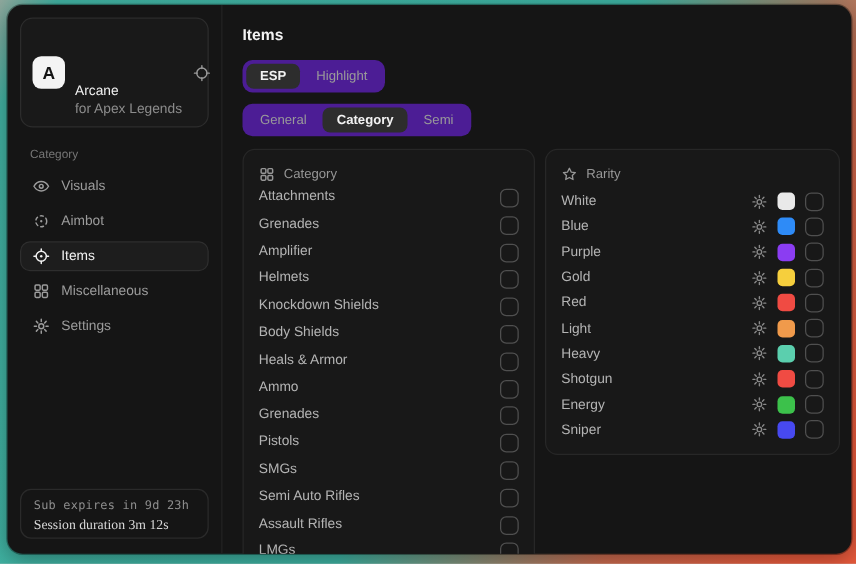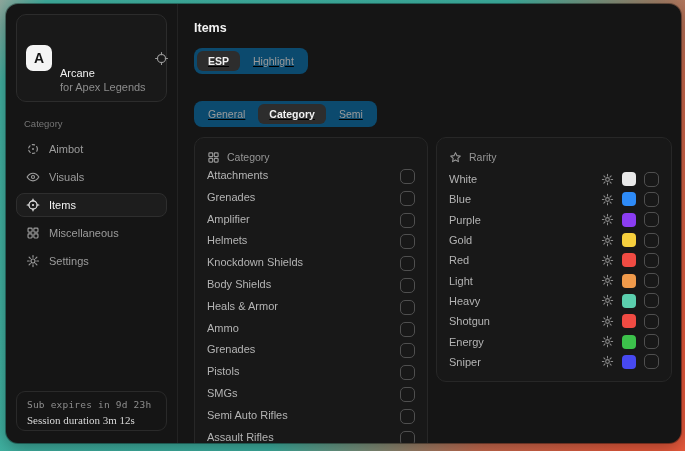--- a/index.html
+++ b/index.html
@@ -25,22 +25,22 @@
   .nav-item { display:flex; align-items:center; gap:9px; height:24px; padding:0 9px; border-radius:8px; color:#9c9c9c; font-size:11px; margin-bottom:4px; border:1px solid transparent; cursor:pointer; }
   .nav-item.active { background:#1d1d1d; border-color:#2e2e2e; color:#f2f2f2; }
   .nav-icon { width:14px; height:14px; display:flex; flex:none; }
   .session-card { margin-top:auto; border:1px solid #2a2a2a; border-radius:9px; padding:7px 10px 4px; }
   .session-line1 { font-family:"DejaVu Sans Mono", monospace; font-size:9.5px; color:#8d8d8d; letter-spacing:.2px; white-space:nowrap; }
   .session-line2 { font-size:11px; color:#d8d8d8; margin-top:4px; white-space:nowrap;font-family:Liberation Serif, serif; }
   
   .main { flex:1; padding:17px 16px 0; }
   .page-title { font-size:12.5px; font-weight:700; color:#f2f2f2; }
   .tab-row1 { margin-top:13px; }
-  .tab-row2 { margin-top:27px; }
-  .tab-group { display:inline-flex; background:#0c4a6e; border-radius:8px; padding:3px; gap:2px;text-decoration:underline; }
+  .tab-row2 { margin-top:9px; }
+  .tab-group { display:inline-flex; background:#4c1d95; border-radius:8px; padding:3px; gap:2px; }
   .tab { font-size:10.5px; color:#9a9a9a; padding:4px 11px; border-radius:6px; cursor:pointer; white-space:nowrap; }
   .tab.active { background:#2d2d2d; color:#f2f2f2; font-weight:600; }
   .panels { display:flex; gap:8px; margin-top:10px; align-items:flex-start; }
   .panel { border:1px solid #272727; background:#181818; border-radius:10px; padding:9px 12px; }
   .panel-category { width:234px; height:346px; overflow:hidden; }
   .panel-rarity { width:236px; }
   .panel-header { display:flex; align-items:center; gap:7px; color:#969696; font-size:10.5px; height:20px; margin-bottom:2px; }
   .panel-header .ph-icon { display:flex; width:13px; height:13px; }
   .cat-row { display:flex; justify-content:space-between; height:21.8px; }
   .row-label { color:#b4b4b4; font-size:11px; white-space:nowrap; }
@@ -69,36 +69,36 @@
           <circle cx="12" cy="12" r="6.5"></circle>
             <path d="M12 2.5v3.5M12 18v3.5M2.5 12H6M18 12h3.5"></path>
         </svg>
       </span>
     </div>
 
     <div class="section-label">Category</div>
 
     <div class="nav-item">
       <span class="nav-icon">
+        <svg width="14" height="14" viewBox="0 0 24 24" fill="none" stroke="currentColor" stroke-width="2">
+          <path d="M2 12s3.8-6.5 10-6.5S22 12 22 12s-3.8 6.5-10 6.5S2 12 2 12z"></path>
+            <circle cx="12" cy="12" r="2.6"></circle>
+        </svg>
+      </span>
+      <span class="nav-label">Visuals</span>
+    </div>
+
+    <div class="nav-item">
+      <span class="nav-icon">
         <svg width="14" height="14" viewBox="0 0 24 24" fill="none" stroke="currentColor" stroke-width="2" stroke-linecap="round">
           <circle cx="12" cy="12" r="7.5" stroke-dasharray="4 4.3"></circle>
             <circle cx="12" cy="12" r="1.6" fill="currentColor" stroke="none"></circle>
         </svg>
       </span>
       <span class="nav-label">Aimbot</span>
-    </div>
-
-    <div class="nav-item">
-      <span class="nav-icon">
-        <svg width="14" height="14" viewBox="0 0 24 24" fill="none" stroke="currentColor" stroke-width="2">
-          <path d="M2 12s3.8-6.5 10-6.5S22 12 22 12s-3.8 6.5-10 6.5S2 12 2 12z"></path>
-            <circle cx="12" cy="12" r="2.6"></circle>
-        </svg>
-      </span>
-      <span class="nav-label">Visuals</span>
     </div>
 
     <div class="nav-item active">
       <span class="nav-icon">
         <svg width="14" height="14" viewBox="0 0 24 24" fill="none" stroke="currentColor" stroke-width="2" stroke-linecap="round">
           <circle cx="12" cy="12" r="7"></circle>
             <circle cx="12" cy="12" r="1.7" fill="currentColor" stroke="none"></circle>
             <path d="M12 2v3M12 19v3M2 12h3M19 12h3"></path>
         </svg>
       </span>

